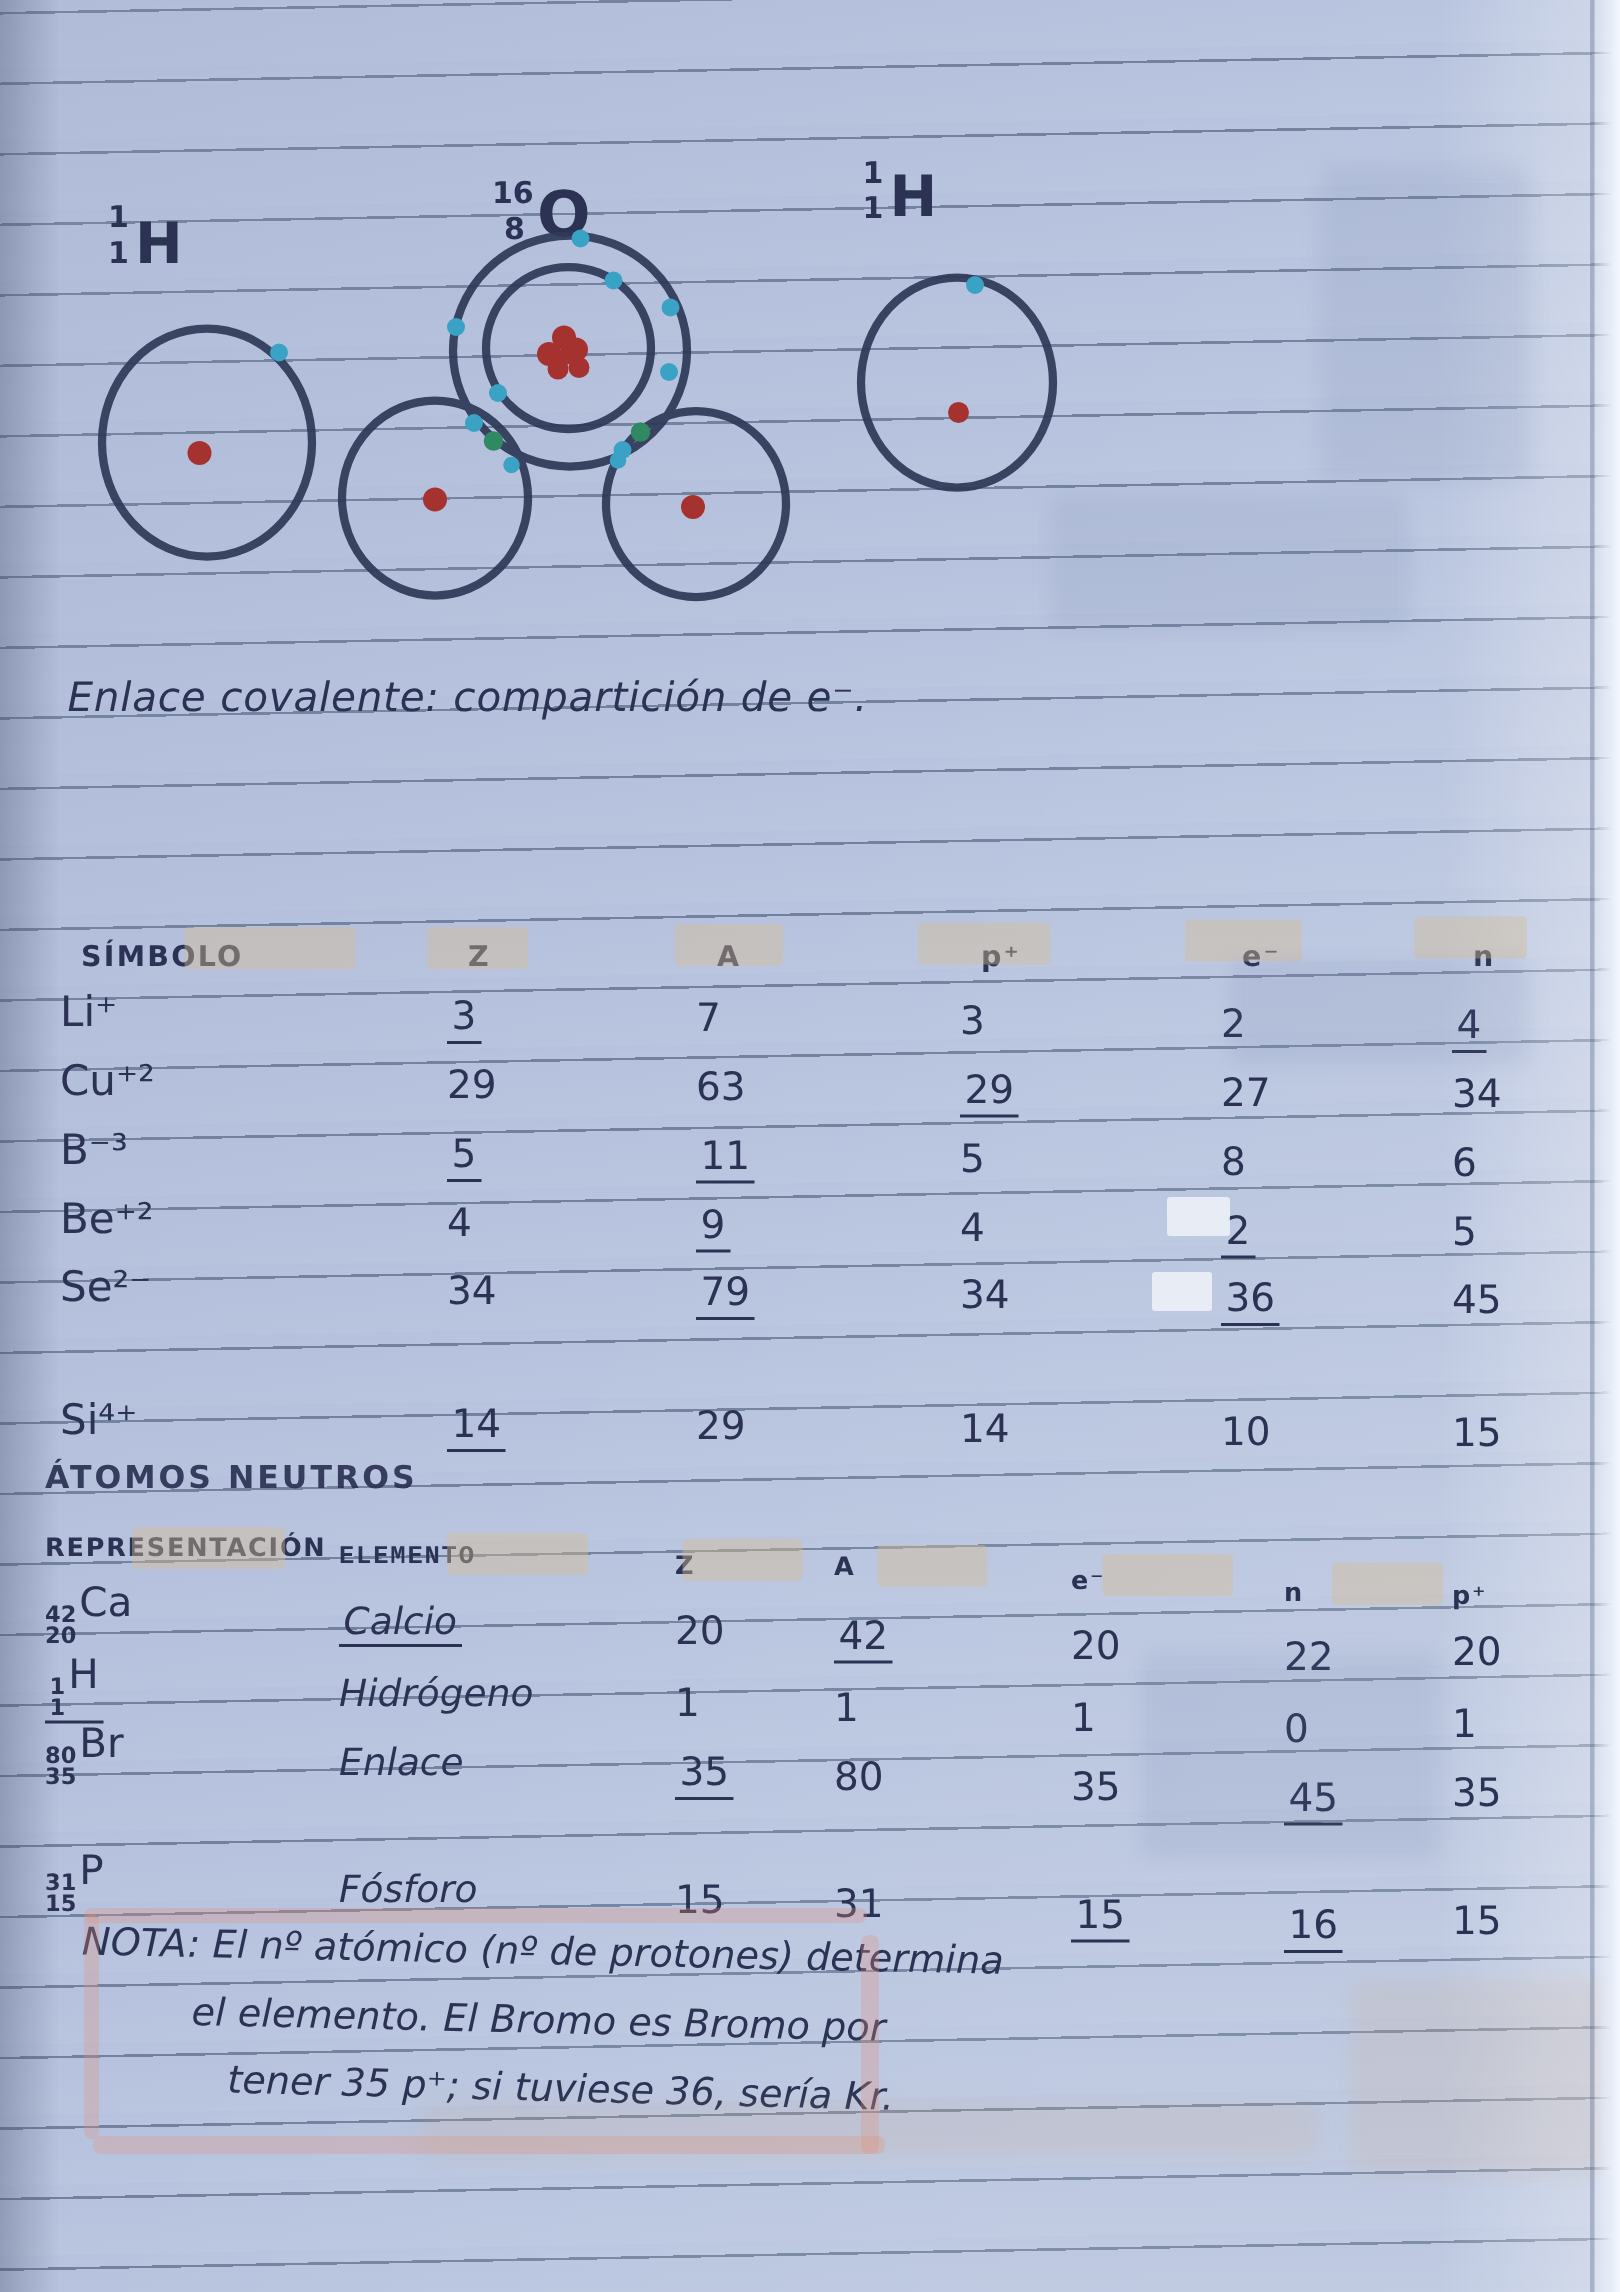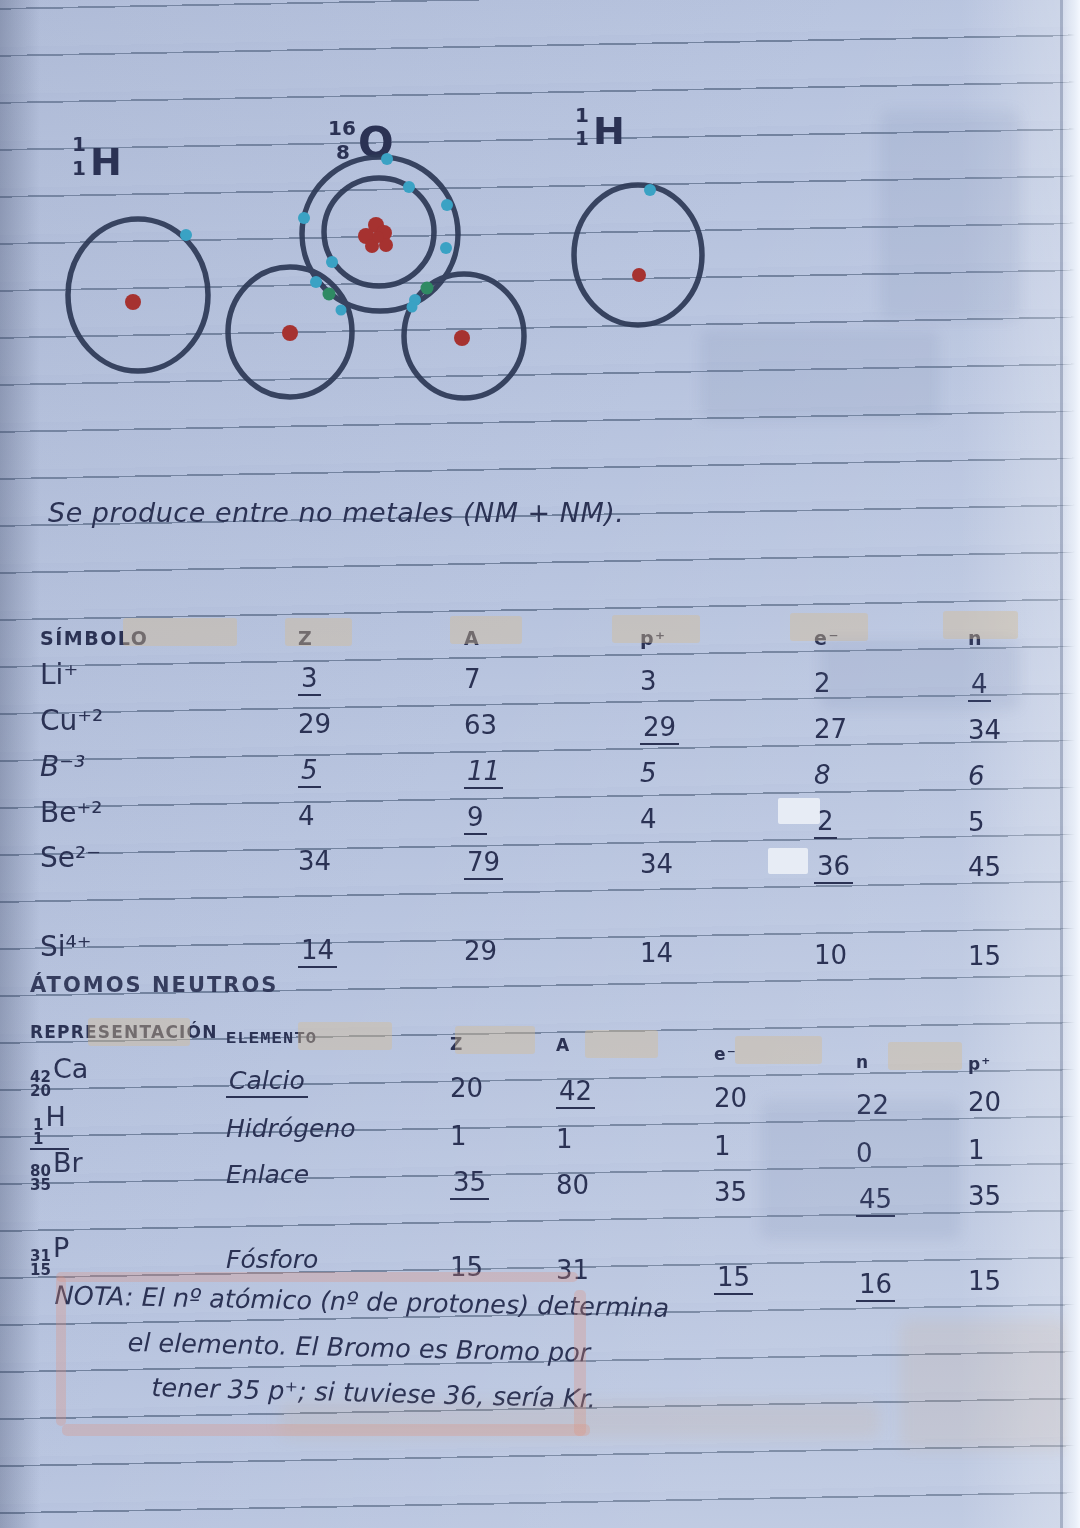--- a/index.html
+++ b/index.html
@@ -22,28 +22,28 @@
   .cursive{font-style:italic;font-size:27px;letter-spacing:.5px;white-space:nowrap;}
   .caps{font-size:22px;letter-spacing:2.5px;white-space:nowrap;font-weight:bold;opacity:.92;}
   .caps2{font-size:21px;letter-spacing:2px;white-space:nowrap;font-weight:bold;opacity:.92;}
 
   
   .tbl{position:absolute;left:0;top:0;width:1080px;}
   .trow{position:absolute;left:0;width:1080px;height:46px;}
   .cell{position:absolute;font-size:26px;white-space:nowrap;}
   .hcell{font-weight:bold;}
   .u{border-bottom:2.5px solid #2b3254;padding:0 3px 1px 3px;}
-  .t1 .hcell{font-size:19px;letter-spacing:1.5px;}
+  .t1 .hcell{font-size:19px;letter-spacing:1.5px;margin-left:14px;}
   .t1 .c0{left:40px;}  .t1 .c1{left:298px;} .t1 .c2{left:464px;}
   .t1 .c3{left:640px;} .t1 .c4{left:814px;} .t1 .c5{left:968px;}
   .t1 .drow .c0{font-size:28px;}
   .t1 .drow .c1{top:5px;} .t1 .drow .c2{top:6px;} .t1 .drow .c3{top:8px;}
   .t1 .drow .c4{top:10px;} .t1 .drow .c5{top:11px;}
   .t1 .thead{top:627px;}
-  .t1 .r0{top:658px;} .t1 .r1{top:704px;} .t1 .r2{top:750px;font-style:italic;}
+  .t1 .r0{top:658px;} .t1 .r1{top:704px;} .t1 .r2{top:750px;}
   .t1 .r3{top:796px;} .t1 .r4{top:841px;} .t1 .r5{top:930px;}
 
   .t2 .hcell{font-size:17px;letter-spacing:1.2px;}
   .t2 .c0{left:30px;}  .t2 .c1{left:226px;} .t2 .c2{left:450px;}
   .t2 .c3{left:556px;} .t2 .c4{left:714px;} .t2 .c5{left:856px;} .t2 .c6{left:968px;}
   .t2 .hcell.c1{top:7px;font-family:Liberation Mono, monospace;} .t2 .hcell.c2{top:12px;} .t2 .hcell.c3{top:13px;}
   .t2 .hcell.c4{top:22px;} .t2 .hcell.c5{top:30px;} .t2 .hcell.c6{top:32px;}
   .t2 .drow .c1{top:13px;font-style:italic;font-size:25px;}
   .t2 .drow .c2{top:20px;} .t2 .drow .c3{top:23px;}
   .t2 .drow .c4{top:30px;} .t2 .drow .c5{top:37px;} .t2 .drow .c6{top:34px;}
@@ -128,21 +128,21 @@
     </g>
 
     <g fill="#2f8a63">
       <circle cx="301" cy="199" r="6.5"></circle>
       <circle cx="399" cy="193" r="6.5"></circle>
       <circle cx="313" cy="215" r="5.5" fill="#3aa2c4"></circle>
       <circle cx="384" cy="212" r="5.5" fill="#3aa2c4"></circle>
     </g>
   </svg>
 
-  <div class="abs hw cursive" style="left:48px;top:497px;">Se produce entre no metales (NM + NM).</div>
+  <div class="abs hw cursive" style="left:45px;top:450px;">Enlace covalente: compartición de e⁻.</div>
 
   <div class="tbl t1" id="ions-table">
       <div class="trow thead">
         <span class="cell hcell c0">SÍMBOLO</span>
         <span class="cell hcell c1">Z</span>
         <span class="cell hcell c2">A</span>
         <span class="cell hcell c3">p⁺</span>
         <span class="cell hcell c4">e⁻</span>
         <span class="cell hcell c5">n</span>
       </div>

